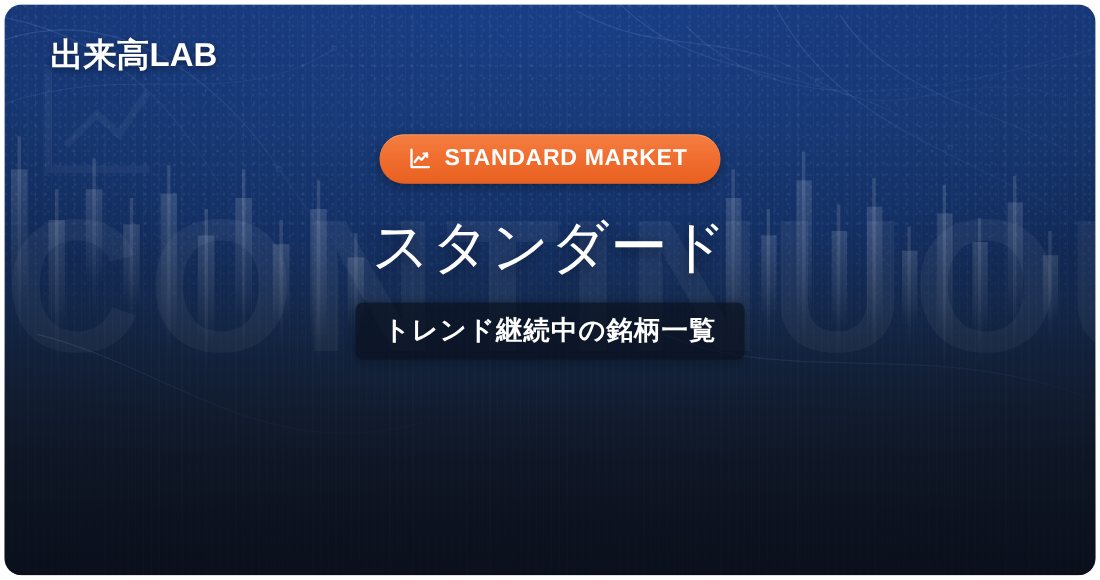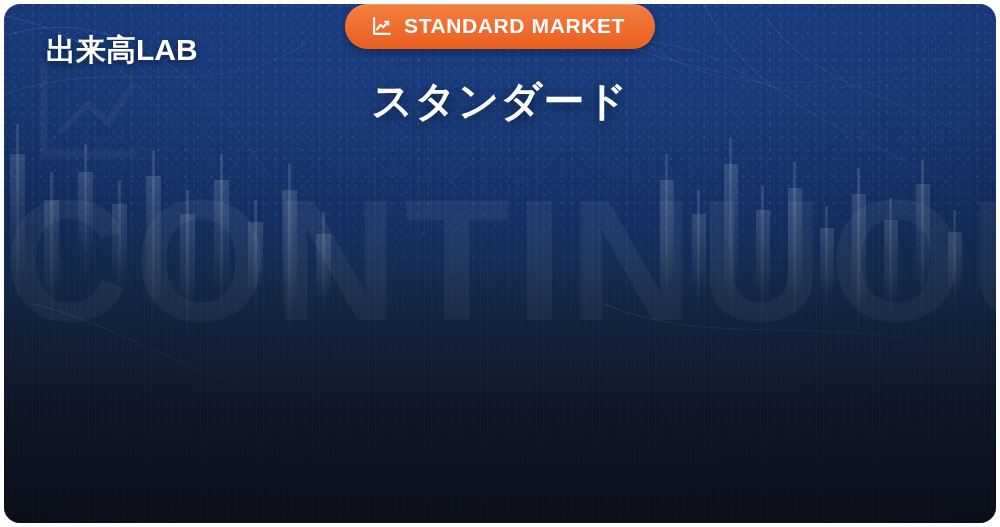--- a/index.html
+++ b/index.html
@@ -99,40 +99,41 @@
     flex-direction:column;
     align-items:center;
     z-index:5;
   }
 
   
   .badge {
     display:inline-flex;
     align-items:center;
     gap:11px;
+    margin-top:118px;
     padding:10px 30px 11px 26px;
     border-radius:999px;
     background:linear-gradient(180deg,#F4793C 0%, #F0published 0%, #EE6A2D 55%, #E8601F 100%);
     background:linear-gradient(180deg,#F57E41 0%, #EF6C2E 55%, #E8601F 100%);
     box-shadow:0 3px 10px rgba(0,0,0,0.35), inset 0 1px 0 rgba(255,255,255,0.22);
   }
   .badge-label {
     font-size:21px;
     font-weight:700;
     letter-spacing:.6px;
     color:#ffffff;
     white-space:nowrap;
   }
   .badge-icon { display:block; width:22px; height:22px; flex:0 0 22px; }
 
   
   .title-line1 {
     margin-top:30px;
-    font-size:41px;
-    font-weight:700;
+    font-size:52px;
+    font-weight:400;
     line-height:1.08;
     color:#ffffff;
     letter-spacing:1px;
     text-shadow:0 3px 14px rgba(0,0,0,0.50);
     white-space:nowrap;
   }
   .title-line2 {
     margin-top:6px;
     font-size:60px;
     font-weight:700;
@@ -261,15 +262,16 @@
         <path d="M3.4 3.4 L3.4 20.6 L20.6 20.6" stroke="#ffffff" stroke-width="2.3" stroke-linecap="round" stroke-linejoin="round"></path>
         <path d="M6.6 15.6 L10.4 10.6 L13.4 13.4 L18.6 7.2" stroke="#ffffff" stroke-width="2.3" stroke-linecap="round" stroke-linejoin="round"></path>
         <path d="M15.2 7.2 L18.9 7.2 L18.9 10.6" stroke="#ffffff" stroke-width="2.1" stroke-linecap="round" stroke-linejoin="round"></path>
       </svg>
       <span class="badge-label">STANDARD MARKET</span>
     </div>
 
     <div class="title-line1">スタンダード</div>
 
 
+    <div class="subtitle">トレンド継続中の銘柄一覧</div>
 
   </div>
 </div>
 
 </body></html>

